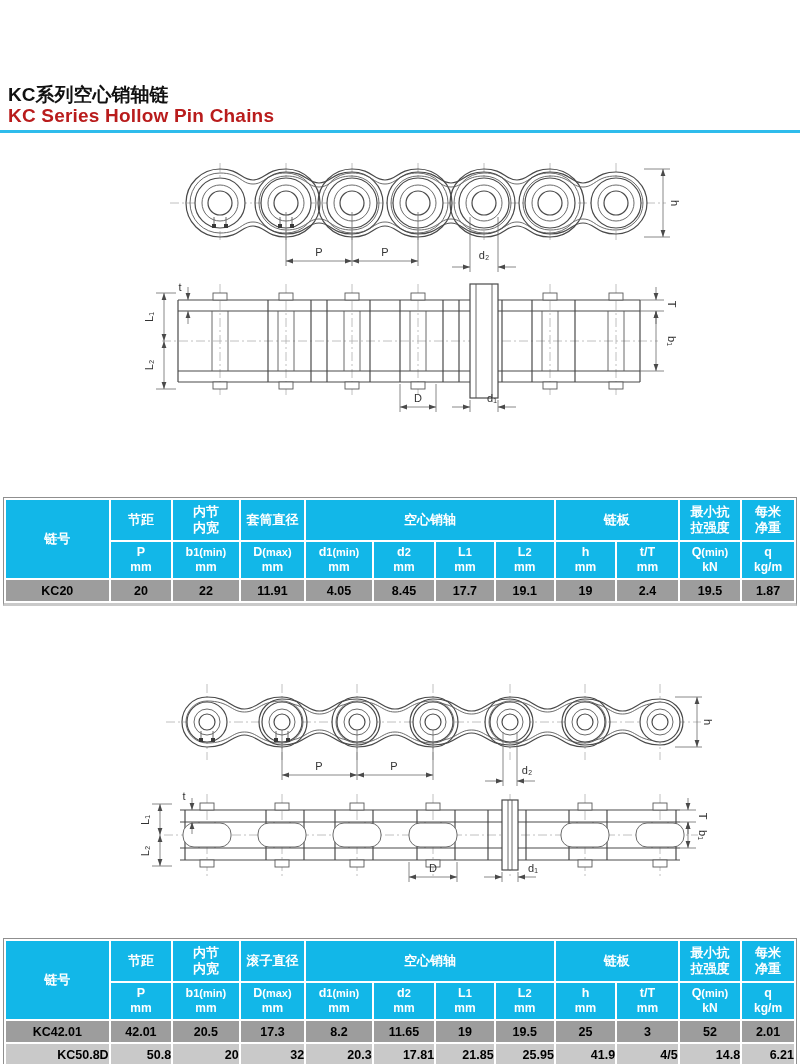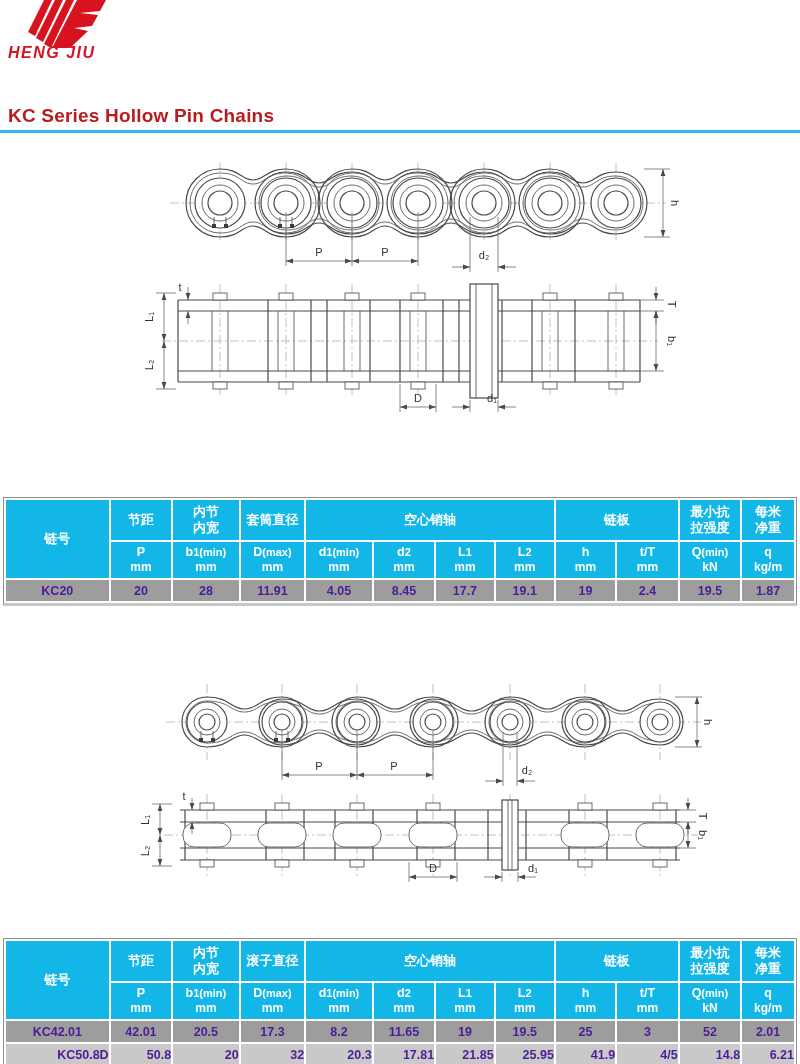--- a/index.html
+++ b/index.html
@@ -30,41 +30,31 @@
               border-collapse:separate;border-spacing:2px;background:#fff;border:1px solid #8f8f8f;}
   #table1{top:497px;border-bottom:3px solid #c9c9c9;}
   #table2{top:938px;}
   .spec-table th,.spec-table td{padding:0;text-align:center;vertical-align:middle;overflow:hidden;}
   .h-cell{background:#12b7e8;color:#fff;font-weight:600;}
   .r1 th{height:40px;font-size:13px;line-height:1.25;}
   .r2 th{height:36px;font-size:12.5px;line-height:1.3;font-weight:600;}
   .chain-col{font-size:13px;}
   .sub{font-size:11px;font-weight:600;}
   .unit{font-size:12px;}
-  .spec-table tbody td{height:21px;font-size:12.5px;font-weight:700;color:#4c1d95;}
+  .spec-table tbody td{height:21px;font-size:12.5px;font-weight:700;color:#000000;}
   tr.shade-dark td{background:#9d9d9d;}
   tr.shade-light td{background:#c9c9c9;text-align:right;}
 </style>
 </head>
 <body>
 
 <div class="page">
 
-  <div class="logo-wrap">
-    <svg class="logo-svg" width="110" height="48" viewBox="0 0 110 48">
-      <g fill="#d6131f">
-        <polygon points="36,0 44,0 27,36 20,32"></polygon>
-        <polygon points="47,0 55,0 35,42 28,38"></polygon>
-        <polygon points="58,0 66,0 43,48 36,44"></polygon>
-        <path d="M69,0 L98,0 L92,11 L72,13 L90,15 L84,26 L66,28 L80,31 L62,48 L44,48 Z"></path>
-      </g>
-    </svg>
-    <div class="brand-name">HENG JIU</div>
-  </div>
-
+
+  <h1 class="title-zh">KC系列空心销轴链</h1>
   <h2 class="title-en">KC Series Hollow Pin Chains</h2>
   <div class="divider"></div>
 
   <svg id="drawing1" class="drawing" width="800" height="300" viewBox="0 0 800 300">
     <g id="d1-geo">
         <line x1="170" y1="53" x2="666" y2="53" class="cline"></line>
         <line x1="220" y1="13" x2="220" y2="93" class="cline"></line>
         <line x1="286" y1="13" x2="286" y2="93" class="cline"></line>
         <line x1="352" y1="13" x2="352" y2="93" class="cline"></line>
         <line x1="418" y1="13" x2="418" y2="93" class="cline"></line>
@@ -301,21 +291,21 @@
           <th class="h-cell">
             <div>q</div>
             <div class="unit">kg/m</div>
           </th>
         </tr>
       </thead>
       <tbody>
         <tr class="shade-dark">
           <td class="chain-col">KC20</td>
           <td>20</td>
-          <td>28</td>
+          <td>22</td>
           <td>11.91</td>
           <td>4.05</td>
           <td>8.45</td>
           <td>17.7</td>
           <td>19.1</td>
           <td>19</td>
           <td>2.4</td>
           <td>19.5</td>
           <td>1.87</td>
         </tr>

